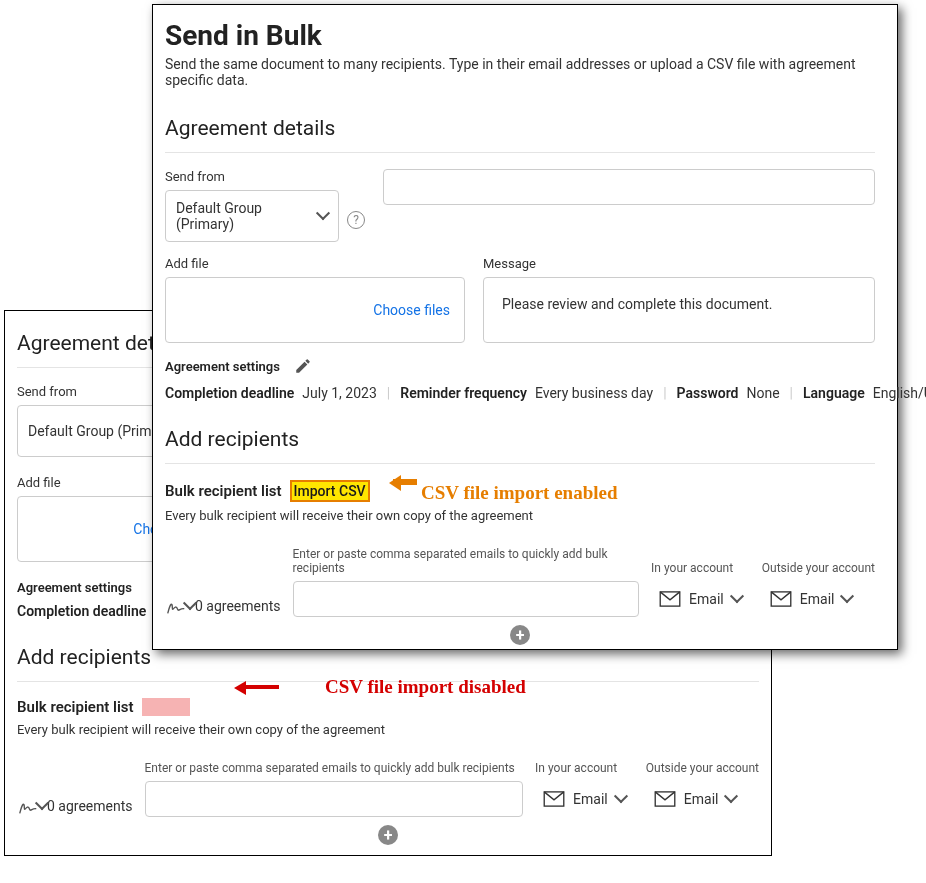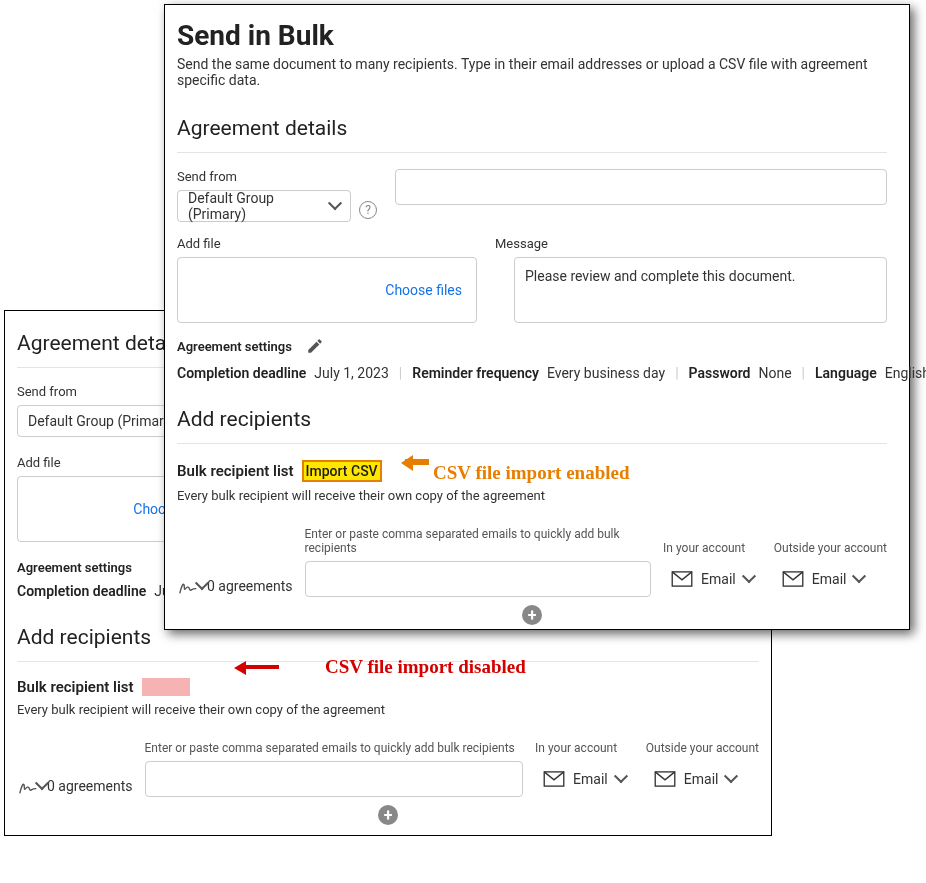--- a/index.html
+++ b/index.html
@@ -11,41 +11,41 @@
       top: 310px; left: 4px;
       width: 768px;
       border: 1px solid #000;
       background: #fff;
       padding: 20px 12px 10px 12px;
     }
 
     
     .front-panel {
       position: absolute;
-      top: 4px; left: 164px;
+      top: 4px; left: 152px;
       width: 746px;
       background: #fff;
       border: 1px solid #000;
       box-shadow: 4px 4px 10px rgba(0,0,0,0.6);
       padding: 14px 22px 4px 12px;
     }
 
     h1.page-title { font-size: 28px; font-weight: 700; color: #222; margin-bottom: 4px; }
     .subtitle { font-size: 14px; color: #333; margin-bottom: 28px; }
     h2.section { font-size: 21px; font-weight: 400; color: #222; margin-bottom: 12px; }
 
     .hr { height: 1px; background: #e4e4e4; margin: 4px 0 16px 0; }
 
     .row { display: flex; gap: 18px; margin-bottom: 14px; }
     .col { display: flex; flex-direction: column; }
     .lbl { font-size: 13px; color: #333; margin-bottom: 6px; }
     .req { color: #666; }
 
     .select-box {
-      height: 32px; border: 1px solid #ccc; border-radius: 4px;
+      height: 52px; border: 1px solid #ccc; border-radius: 4px;
       display: flex; align-items: center; justify-content: space-between;
       padding: 0 10px; font-size: 14px; color: #333; background: #fff;
     }
     .chev { width: 10px; height: 10px; }
     .chev::before {
       content: ""; display: block; width: 8px; height: 8px;
       border-right: 2px solid #555; border-bottom: 2px solid #555;
       transform: rotate(45deg) translate(-2px,-2px);
     }
 
@@ -63,23 +63,22 @@
     .file-box {
       height: 66px; border: 1px solid #ccc; border-radius: 4px;
       display: flex; align-items: center; justify-content: flex-end;
       padding: 0 14px;
     }
     .file-box.centered { justify-content: center; }
     .link { color: #1473e6; font-size: 14px; }
 
     .textarea {
       height: 66px; border: 1px solid #ccc; border-radius: 4px;
-      padding: 10px; font-size: 14px; color: #333; background: #fff;
+      padding: 18px; font-size: 14px; color: #333; background: #fff;
       resize: none;
-      margin-left: 19px;
     }
 
     .settings-line { display: flex; align-items: center; gap: 14px; margin: 8px 0 10px 0; }
     .settings-lbl { font-size: 13px; font-weight: 600; color: #222; }
     .pencil { width: 18px; height: 18px; color: #555; }
 
     .meta-row { display: flex; flex-wrap: nowrap; gap: 8px; align-items: center; font-size: 14px; margin-bottom: 26px; white-space: nowrap; }
     .meta-row .k { font-weight: 600; color: #222; }
     .meta-row .v { color: #333; }
     .meta-row .sep { color: #ccc; margin: 0 2px; }

